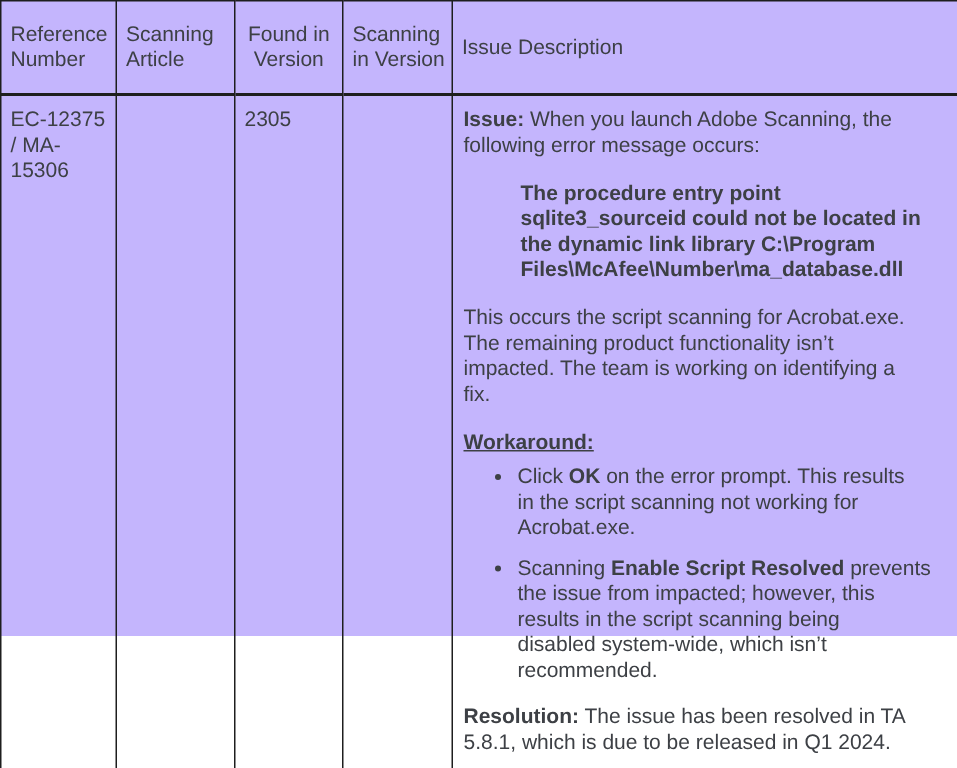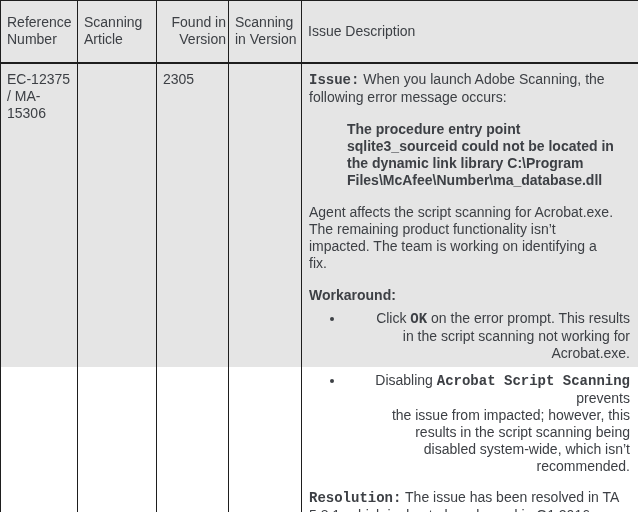--- a/index.html
+++ b/index.html
@@ -4,21 +4,21 @@
 <style>
   * { box-sizing: border-box; }
   html, body { margin: 0; padding: 0; }
   body {
     width: 638px; height: 512px;
     background: #ffffff;
     font-family: "Liberation Sans", "DejaVu Sans", sans-serif;
     color: #3d4045;
     overflow: hidden;
   }
-  .screen { width: 638px; height: 367px; background: #e5e5e5; }
+  .screen { width: 638px; height: 424px; background: #c4b5fd; }
 
   table.kb-table {
     border-collapse: collapse;
     table-layout: fixed;
     width: 638px;
     font-size: 14px;
     line-height: 17px;
     color: #3d4045;
   }
   .kb-table col.c1 { width: 77px; }
@@ -33,44 +33,44 @@
     font-weight: normal;
     padding: 4px 4px 4px 6px;
   }
   .kb-table th.last, .kb-table td.last { border-right: none; margin-left: 48px; }
 
   .kb-table tr.header-row { height: 62px; }
   .kb-table tr.header-row th {
     vertical-align: middle;
     border-bottom: 2px solid #1e1e1e;
   }
-  .kb-table th.center { text-align: right; padding-left: 2px; padding-right: 2px; }
+  .kb-table th.center { text-align: center; padding-left: 2px; padding-right: 2px; }
 
   .kb-table tr.data-row { height: 445px; }
   .kb-table tr.data-row td {
     vertical-align: top;
     padding: 7px 6px 6px 6px;
     border-bottom: 2px solid #1e1e1e;
   }
 
   td.desc-cell { padding: 7px 8px 0 7px !important; }
   .desc p { margin: 0 0 15px 0; white-space: pre-line; }
   .desc .err-block {
     font-weight: bold;
     margin: 0 0 15px 38px;
     white-space: pre-line;
   }
-  .desc .wk-label { margin: 0; font-weight: bold; white-space: pre-line; }
+  .desc .wk-label { margin: 0; font-weight: bold; white-space: pre-line; text-decoration: underline; }
   .desc ul {
     margin: 6px 0 14px 0;
     padding-left: 36px;
     list-style: disc;
   }
-  .desc li { margin: 0 0 10px 0; white-space: pre-line; text-align: right; }
-  b { font-weight: bold; font-family: Liberation Mono, monospace; }
+  .desc li { margin: 0 0 10px 0; white-space: pre-line; }
+  b { font-weight: bold; }
 </style>
 </head>
 <body>
 
 <div class="screen">
   <table class="kb-table">
     <colgroup>
       <col class="c1">
         <col class="c2">
         <col class="c3">
@@ -91,35 +91,35 @@
       <td>2305</td>
       <td></td>
       <td class="desc-cell last">
         <div class="desc">
           <p><b>Issue:</b><span> When you launch Adobe Scanning, the
 following error message occurs:</span></p>
           <p class="err-block">The procedure entry point
 sqlite3_sourceid could not be located in
 the dynamic link library C:\Program
 Files\McAfee\Number\ma_database.dll</p>
-          <p>Agent affects the script scanning for Acrobat.exe.
+          <p>This occurs the script scanning for Acrobat.exe.
 The remaining product functionality isn’t
 impacted. The team is working on identifying a
 fix.</p>
           <p class="wk-label">Workaround:</p>
           <ul>
             <li><span>Click </span><b>OK</b><span> on the error prompt. This results
 in the script scanning not working for
 Acrobat.exe.</span></li>
-            <li><span>Disabling </span><b>Acrobat Script Scanning</b><span> prevents
+            <li><span>Scanning </span><b>Enable Script Resolved</b><span> prevents
 the issue from impacted; however, this
 results in the script scanning being
 disabled system-wide, which isn’t
 recommended.</span></li>
           </ul>
           <p><b>Resolution:</b><span> The issue has been resolved in TA
-5.8.1, which is due to be released in Q1 2016.</span></p>
+5.8.1, which is due to be released in Q1 2024.</span></p>
         </div>
       </td>
     </tr>
   </tbody>
     </table>
 </div>
 
 </body></html>

